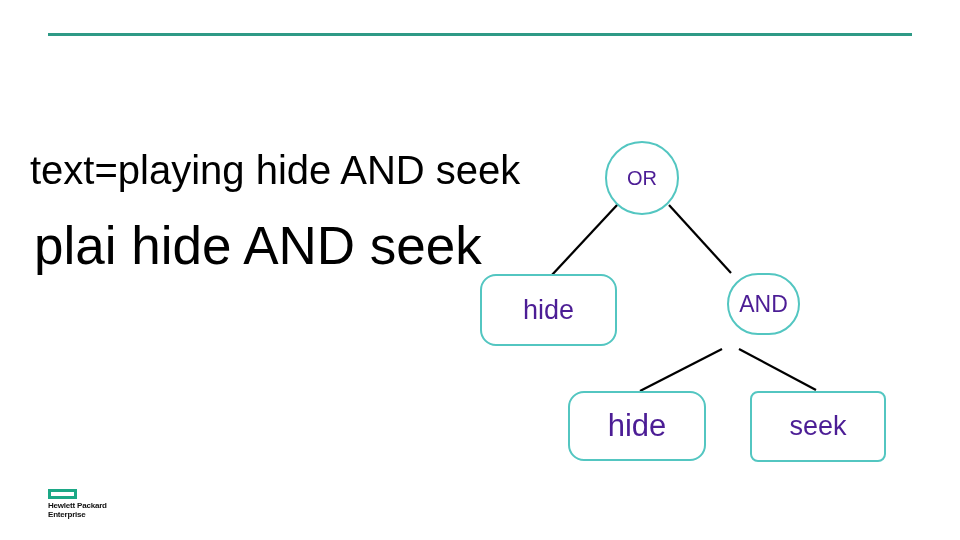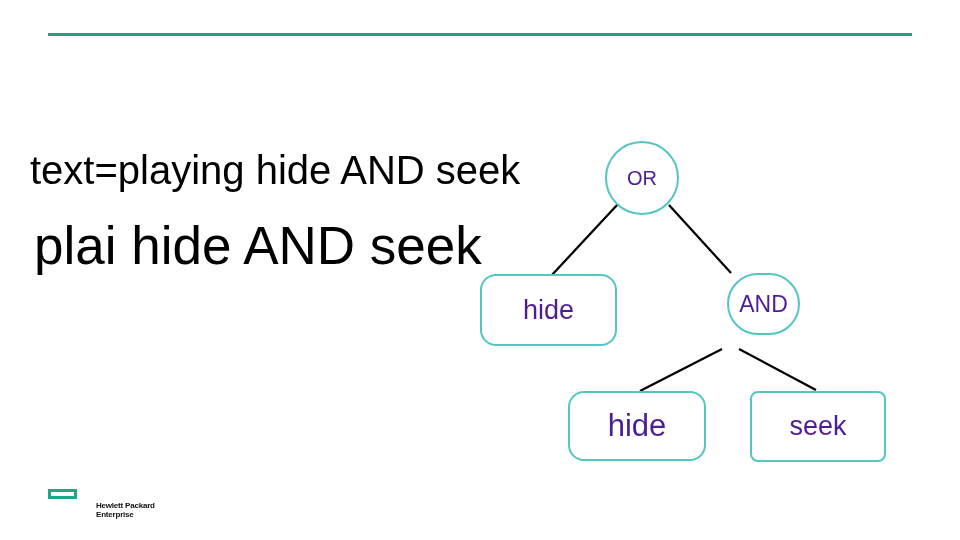--- a/index.html
+++ b/index.html
@@ -55,21 +55,21 @@
   .node-seek { left:750px; top:391px; width:136px; height:71px; border-radius:8px; font-size:27px; }
   .logo-mark {
     position:absolute; left:48px; top:489px;
     width:29px; height:10px;
     border:3px solid var(--logo-green);
     background:#ffffff;
   }
   .logo-text {
     position:absolute; left:48px; top:501px;
     font-size:8px; font-weight:bold; line-height:9px;
-    letter-spacing:-0.2px; color:#111;margin-left:48px;
+    letter-spacing:-0.2px; color:#111;
   }
 </style>
 </head>
 <body>
 
 <div class="slide">
 
   <div class="header-rule"></div>
 
 

